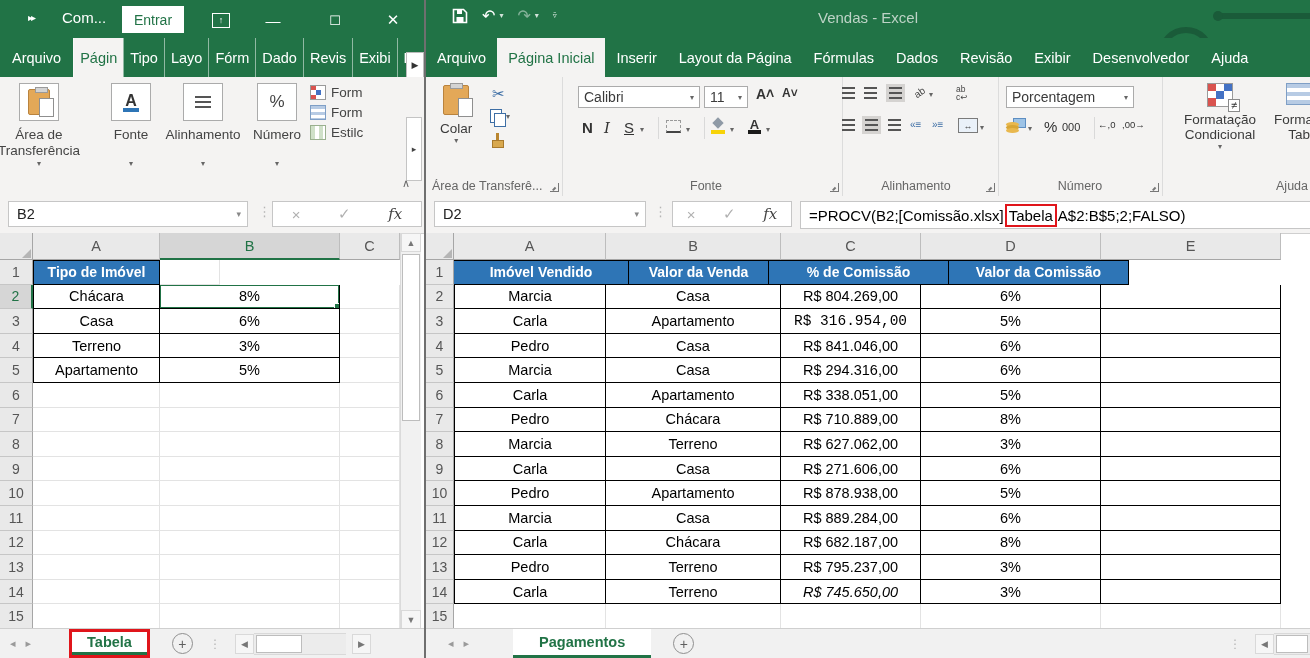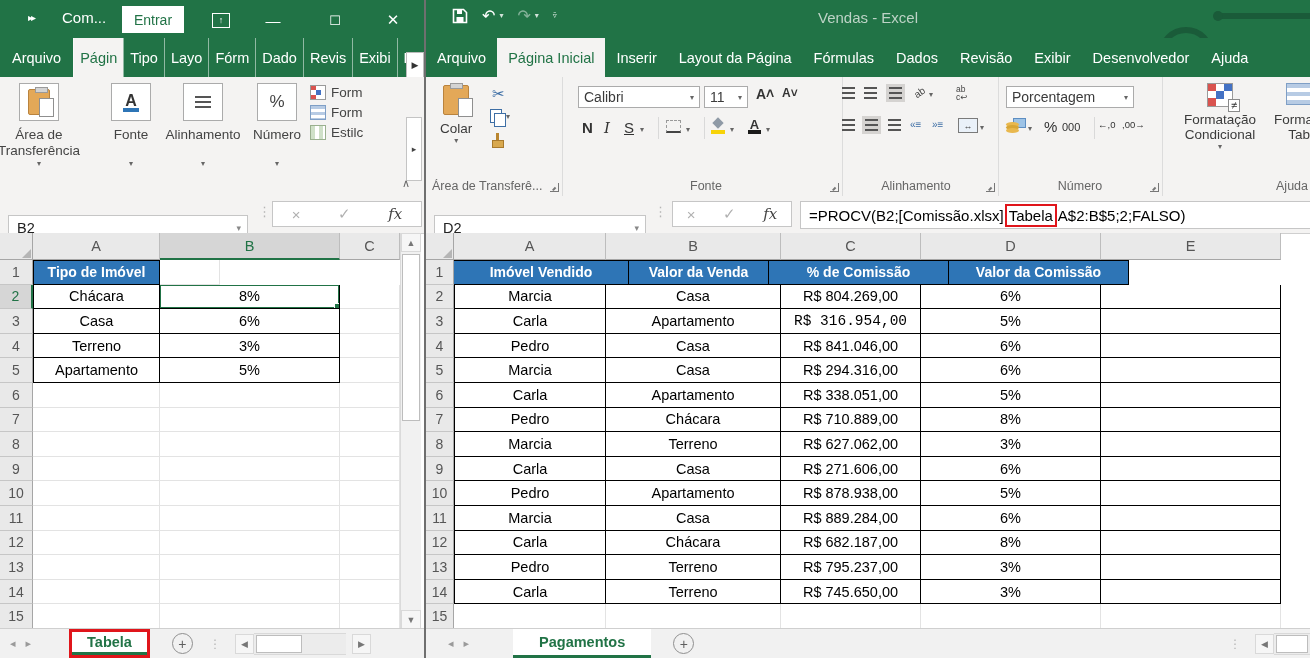--- a/index.html
+++ b/index.html
@@ -101,21 +101,21 @@
   .ic-cf{position:relative;width:15px;height:13px;border:1px solid #9a9a9a;background:
      linear-gradient(#d9534f,#d9534f) 0 0/5px 4px no-repeat,
      linear-gradient(#4472c4,#4472c4) 5px 4px/5px 5px no-repeat,
      linear-gradient(#d9534f,#d9534f) 0 9px/5px 4px no-repeat,#fff;}
   .ic-ft{width:15px;height:13px;border:1px solid #7f9fc6;background:repeating-linear-gradient(to bottom,#b7cbe4 0 3px,#fff 3px 6px);}
   .ic-cs{width:15px;height:13px;border:1px solid #9ab08f;background:repeating-linear-gradient(to right,#cfe0c8 0 4px,#fff 4px 8px);}
   .mini169{width:16px;display:flex;justify-content:center;}
 
   
   .fbar{position:absolute;top:196px;left:0;right:0;height:37px;background:#f4f3f2;border-bottom:1px solid #cfcfcf;}
-  .namebox{position:absolute;left:8px;top:19px;height:26px;background:#fff;border:1px solid #c6c6c6;
+  .namebox{position:absolute;left:8px;top:5px;height:26px;background:#fff;border:1px solid #c6c6c6;
            display:flex;align-items:center;font-size:14.5px;color:#222;padding-left:8px;box-sizing:border-box;text-align:right;}
   .nbarrow{position:absolute;right:6px;font-size:9px;color:#888;}
   .fdots{position:absolute;top:8px;color:#b5b5b5;font-size:13px;letter-spacing:0;}
   .fbtns{position:absolute;top:5px;height:26px;background:#fff;border:1px solid #c6c6c6;display:flex;align-items:center;
          justify-content:space-around;box-sizing:border-box;}
   .fxcancel,.fxok{color:#b0b0b0;font-size:15px;}
   .fxfx{font-family:"DejaVu Serif",serif;font-style:italic;font-size:15px;color:#444;}
   .ffield{position:absolute;left:374px;top:5px;right:0;height:26px;background:#fff;border:1px solid #c6c6c6;border-right:none;
           display:flex;align-items:center;font-size:15px;color:#000;padding-left:8px;white-space:nowrap;overflow:hidden;}
   .redinline{border:2.5px solid #e0151b;padding:1px 2px;margin:0 1px;display:inline-block;line-height:17px;}
@@ -682,21 +682,21 @@
           <div class="gc tc bl" style="width: 152px;">Pedro</div>
           <div class="gc tc" style="width: 175px;">Terreno</div>
           <div class="gc tc" style="width: 140px;">R$ 795.237,00</div>
           <div class="gc tc" style="width: 180px;">3%</div>
           <div class="gc tc" style="width: 180px;"></div>
         </div>
         <div class="grow" style="height: 24.6px;">
           <div class="grh" style="width: 28px;">14</div>
           <div class="gc tc bl" style="width: 152px;">Carla</div>
           <div class="gc tc" style="width: 175px;">Terreno</div>
-          <div class="gc tc" style="width: 140px;">R$ 745.650,00</div>
+          <div class="gc tc" style="width: 140px; font-style: italic;">R$ 745.650,00</div>
           <div class="gc tc" style="width: 180px;">3%</div>
           <div class="gc tc" style="width: 180px;"></div>
         </div>
         <div class="grow" style="height: 24.6px;">
           <div class="grh" style="width: 28px;">15</div>
           <div class="gc ec" style="width: 152px;"></div>
           <div class="gc ec" style="width: 175px;"></div>
           <div class="gc ec" style="width: 140px;"></div>
           <div class="gc ec" style="width: 180px;"></div>
           <div class="gc ec" style="width: 180px;"></div>

